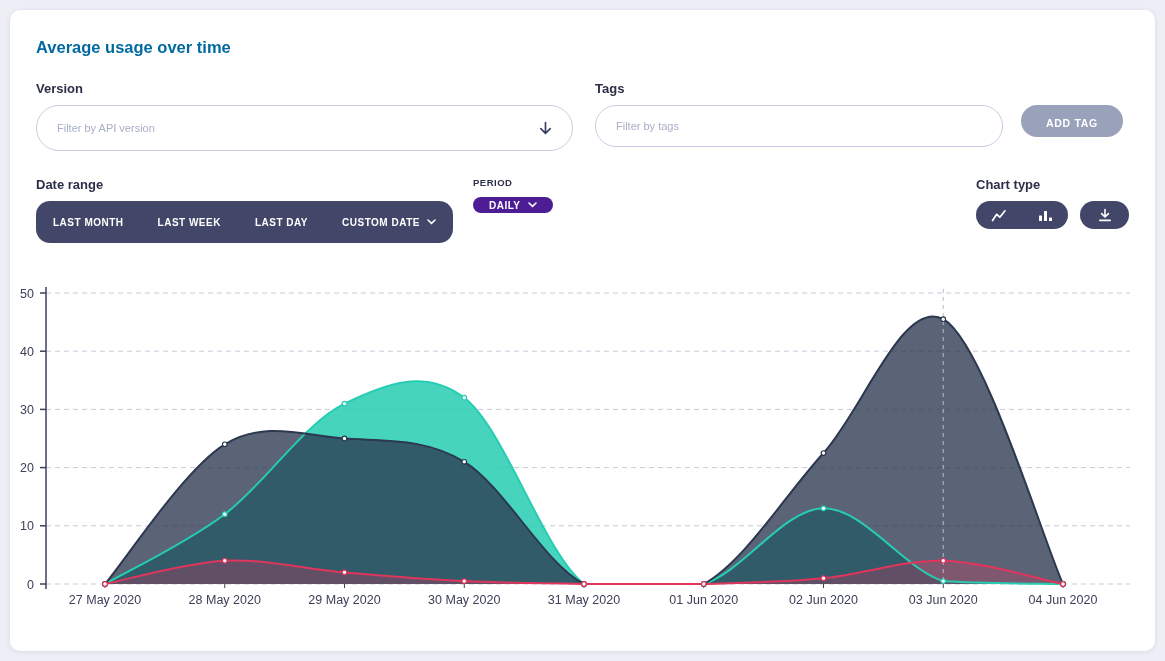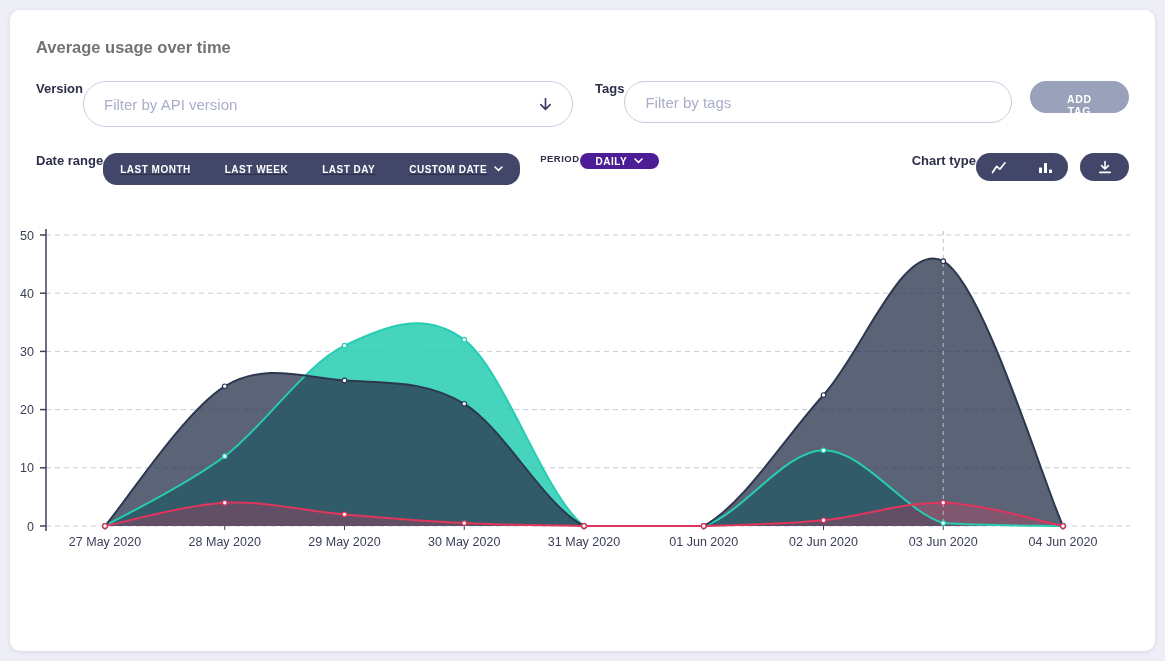--- a/index.html
+++ b/index.html
@@ -14,61 +14,60 @@
   .card {
     position:absolute; left:10px; top:10px;
     width:1145px; height:641px;
     background:#ffffff;
     border-radius:10px;
     box-shadow:0 1px 5px rgba(40,45,80,.10);
     padding:28px 26px 0 26px;
     overflow:hidden;
   }
   .page-title {
-    font-size:16.5px; font-weight:700; color:#737373;
+    font-size:16.5px; font-weight:700; color:#0369a1;
     margin:0;
   }
   
   .row1 { display:flex; margin-top:24px; align-items:flex-start; }
   .field-label { font-size:13px; font-weight:700; color:#2c2f48; margin-bottom:9px; }
   .version-field { width:537px; }
   .tags-field { margin-left:22px; }
   .pill-input {
     display:flex; align-items:center;
     border:1.5px solid #c9cce2; border-radius:24px;
     background:#fff; padding:0 18px;
   }
   .pill-input.version { height:46px; width:537px; }
   .pill-input.tags { height:42px; width:408px; }
   .pill-input input {
     border:none; outline:none; flex:1; background:transparent;
     font-family:"Liberation Sans", sans-serif;
-    font-size:15px; color:#701a75; min-width:0;
+    font-size:11px; color:#701a75; min-width:0;
   }
   .pill-input input::placeholder { color:#a9aec9; }
   .tags-row { display:flex; }
   .add-tag-btn {
     margin-left:18px; height:32px; padding:12px 25px;
     border:none; border-radius:16px;
     background:#9aa1ba; color:#fff;
     font-family:"Liberation Sans", sans-serif;
     font-size:10.5px; font-weight:700; letter-spacing:.7px;
     cursor:pointer;
   }
   .row2 { display:flex; margin-top:26px; align-items:flex-start; }
-  .stack { display:flex; flex-direction:row; }
+  .stack { display:flex; flex-direction:column; }
   .mini-label {
     font-size:9.5px; font-weight:700; letter-spacing:.5px;
     color:#2c2f48; margin-bottom:9px;
   }
   .seg-group {
     display:inline-flex; align-items:stretch;
-    background:#424769; border-radius:14px; height:32px;
+    background:#424769; border-radius:14px; height:42px;
     overflow:hidden;
-    text-decoration:underline;
   }
   .seg-btn, .pill-btn, .icon-btn {
     display:flex; align-items:center; justify-content:center; gap:7px;
     background:transparent; border:none; height:100%;
     color:#fff; font-family:"Liberation Sans", sans-serif;
     font-size:10px; font-weight:700; letter-spacing:.5px;
     cursor:pointer; padding:0 17px;
   }
   .pill-btn {
     background:#4c1d95; border-radius:14px; height:16px; padding:4px 16px;

